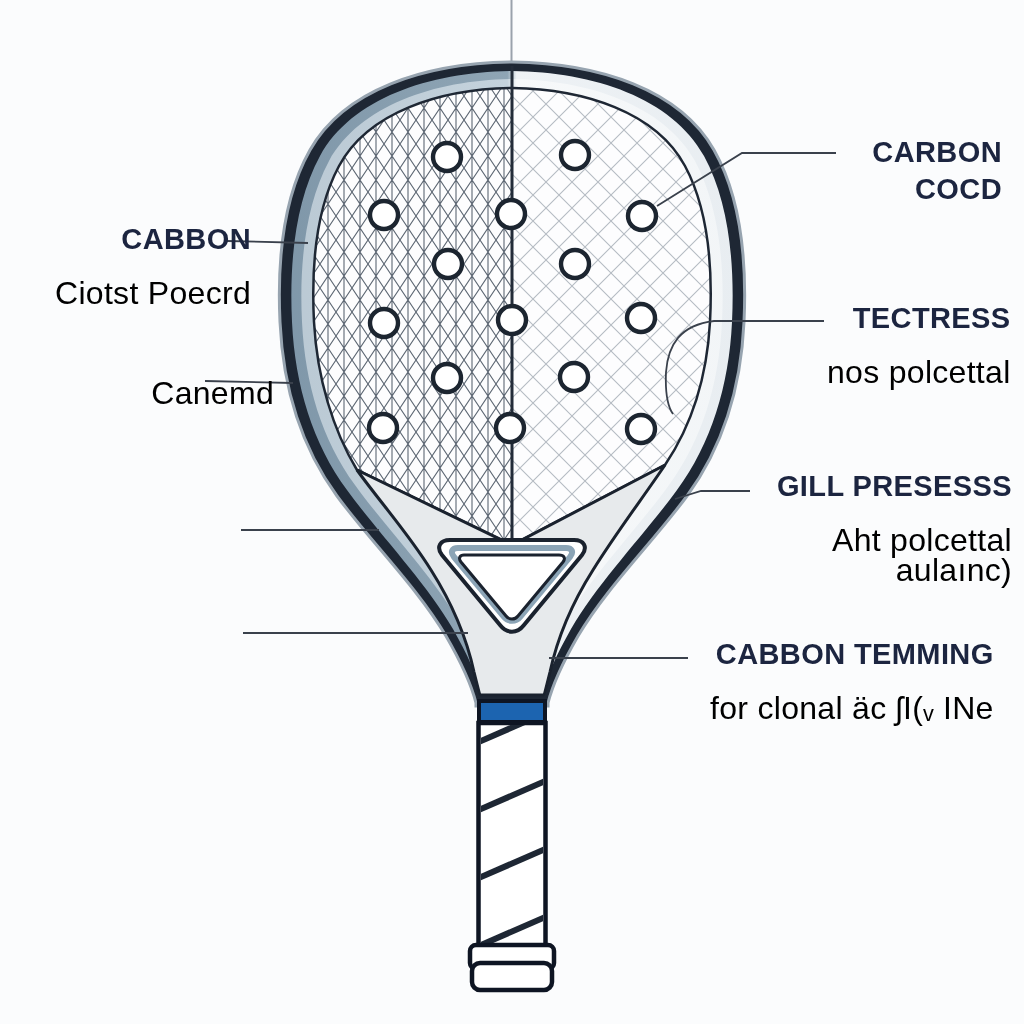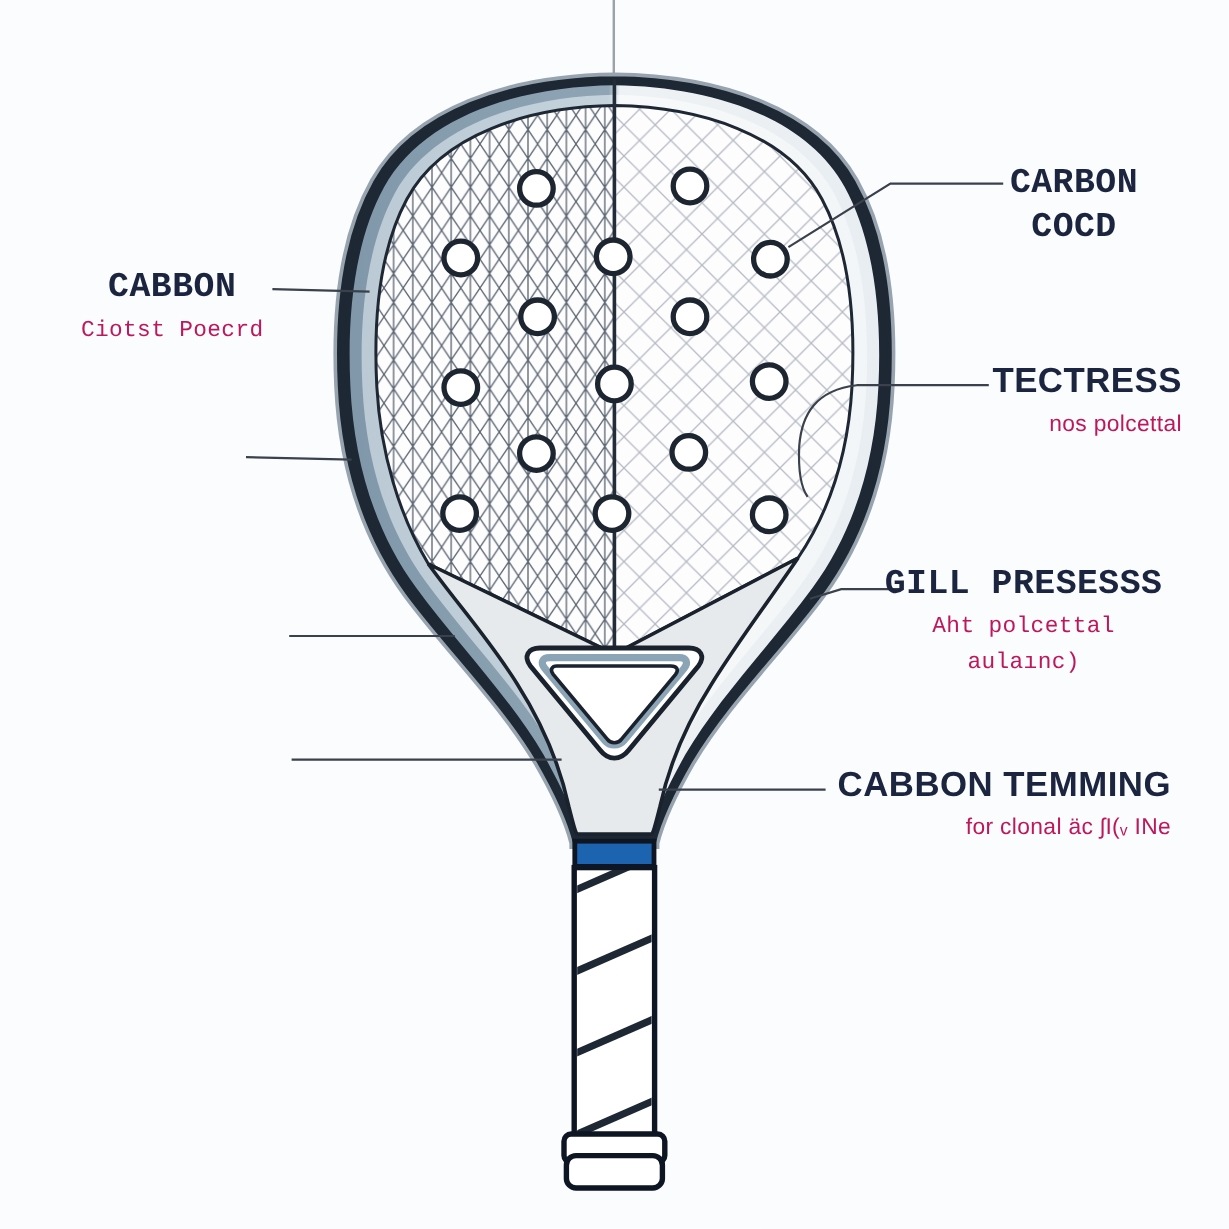--- a/index.html
+++ b/index.html
@@ -4,22 +4,22 @@
 <style>
   html,body{margin:0;padding:0;background:#ffffff;}
   .canvas{
     position:relative;width:1024px;height:1024px;
     background:#fbfcfd;overflow:hidden;
     font-family:"Liberation Sans","DejaVu Sans",sans-serif;
   }
   svg{position:absolute;left:0;top:0;}
   .label{position:absolute;color:#1c2540;text-align:right;}
   .label .t{font-weight:bold;font-size:29px;line-height:37px;letter-spacing:.4px;}
-  .label .s{font-size:19px;line-height:30px;margin-top:2px;color:#be185d;letter-spacing:.3px;}
-  .center{text-align:center;font-family:Liberation Mono, monospace;}
+  .label .s{font-size:32px;line-height:30px;margin-top:20px;color:#000000;letter-spacing:.3px;}
+  .center{text-align:right;}
 </style>
 </head>
 <body>
 
 <div class="canvas">
 
   <svg id="racket-svg" width="1024" height="1024" viewBox="0 0 1024 1024">
     <defs>
       <linearGradient id="ring1g" x1="280" y1="0" x2="744" y2="0" gradientUnits="userSpaceOnUse">
         <stop offset="0" stop-color="#7f97a9"></stop>
@@ -112,35 +112,36 @@
         <path d="M688 658 L549 658" fill="none" stroke="#3a414c" stroke-width="1.8"></path>
       </g>
   </svg>
 
   <div class="label center" style="left:36px;top:221px;width:215px">
     <div class="t">CABBON</div>
     <div class="s">Ciotst Poecrd</div>
   </div>
 
   <div class="label center" style="left:62px;top:358px;width:212px">
+    <div class="s">Canemd</div>
   </div>
 
 
 
   <div class="label center" style="left:788px;top:134px;width:214px">
     <div class="t">CARBON</div>
     <div class="t">COCD</div>
   </div>
 
   <div class="label" style="left:827px;top:300px">
     <div class="t">TECTRESS</div>
     <div class="s">nos polcettal</div>
   </div>
 
-  <div class="label center" style="left:735px;top:468px;width:236px">
+  <div class="label center" style="left:776px;top:468px;width:236px">
     <div class="t">GILL PRESESSS</div>
     <div class="s">Aht polcettal aulaınc)</div>
   </div>
 
   <div class="label" style="left:698px;top:636px">
     <div class="t">CABBON TEMMING</div>
     <div class="s" style="margin-left:12px">for clonal äc ʃI(ᵥ INe</div>
   </div>
 
 </div>

